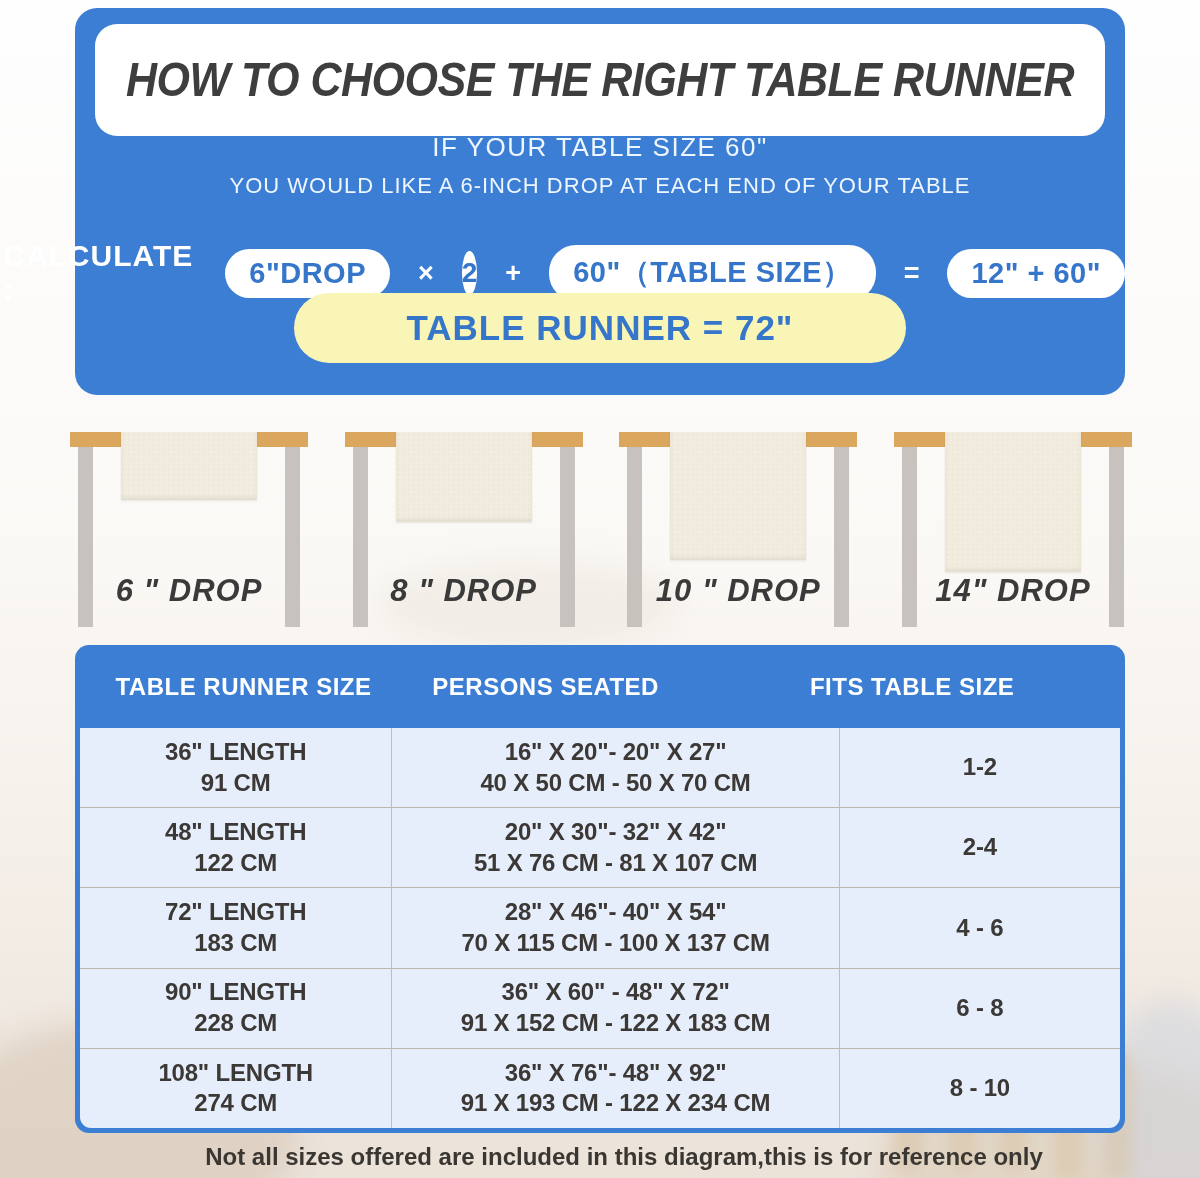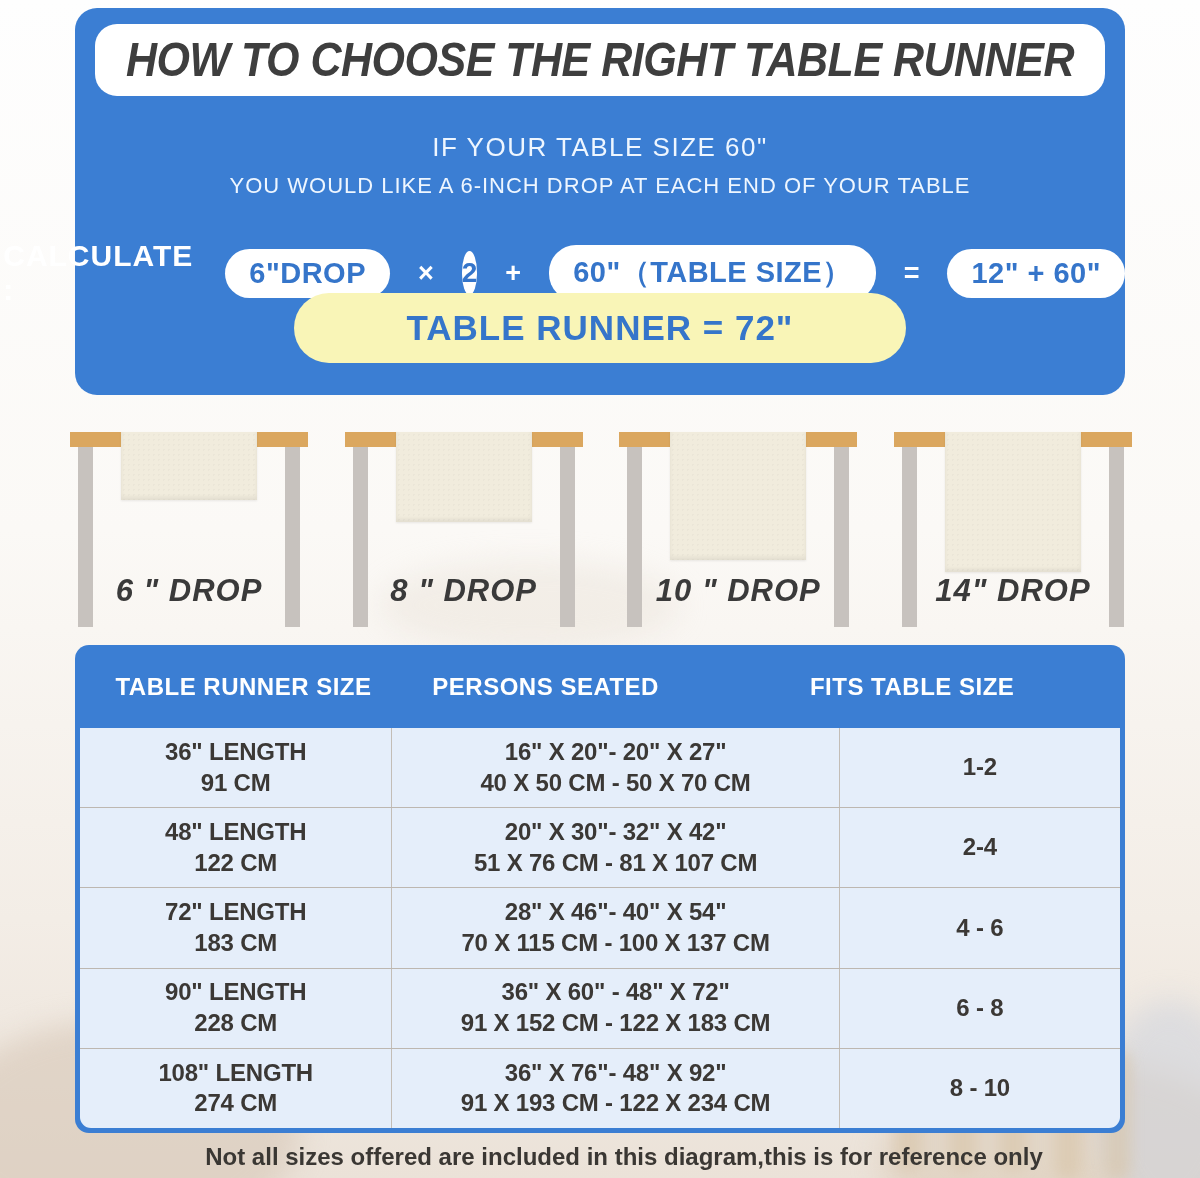--- a/index.html
+++ b/index.html
@@ -17,21 +17,21 @@
   .spindle{position:absolute;width:26px;background:#d7c3a6;border-radius:12px;filter:blur(7px);opacity:.55;}
   .sp1{left:950px;top:1030px;height:140px;}
   .sp2{left:1000px;top:1010px;height:160px;}
   .sp3{left:1055px;top:1030px;height:150px;}
   .sp4{left:1105px;top:1050px;height:130px;}
   .sp5{left:895px;top:1060px;height:110px;}
 
   
   .top-panel{position:absolute;left:75px;top:8px;width:1050px;height:387px;
     background:var(--accent,#3b7ed3);border-radius:22px;}
-  .title-box{position:absolute;left:20px;right:20px;top:16px;height:72px;
+  .title-box{position:absolute;left:20px;right:20px;top:16px;height:112px;
     background:#fff;border-radius:22px;display:flex;align-items:center;justify-content:center;}
   .title{font-size:43px;font-weight:bold;font-style:italic;color:#3e3e3e;
     letter-spacing:-.5px;white-space:nowrap;transform:scaleY(1.1);}
   .subs{position:absolute;left:0;right:0;top:124px;text-align:center;color:#eef6ff;}
   .sub1{font-size:26px;letter-spacing:1.5px;margin-bottom:10px;}
   .sub2{font-size:22px;letter-spacing:1px;}
   .calc-row{position:absolute;left:0;right:0;top:231px;display:flex;align-items:center;
     justify-content:flex-end;gap:28px;color:#fff;font-weight:bold;}
   .calc-label{font-size:30px;letter-spacing:1px;margin-right:4px;}
   .pill{background:#fff;color:var(--pill-text,#3575ca);border-radius:27px;

